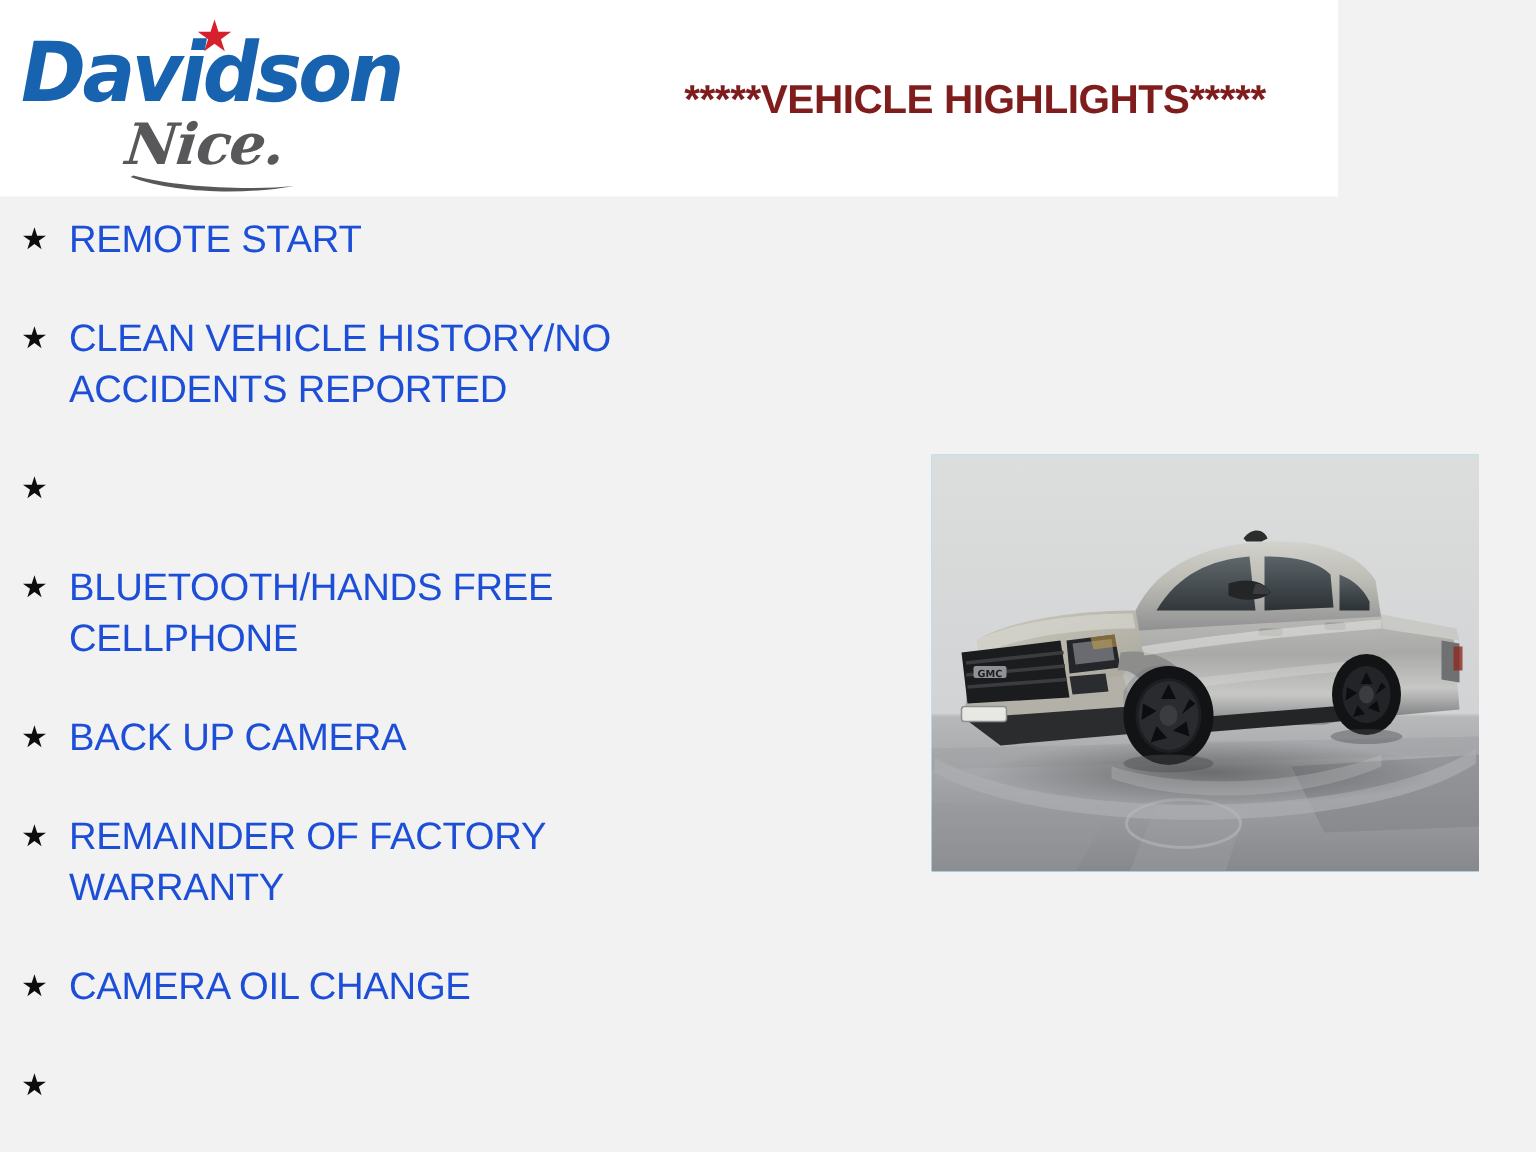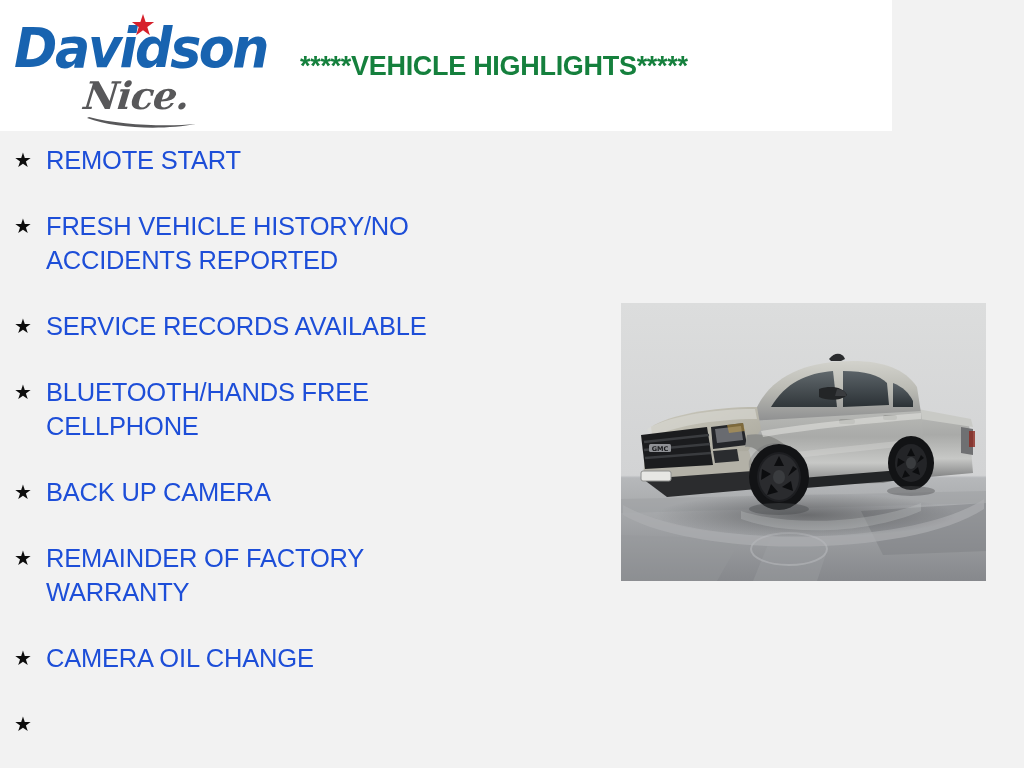--- a/index.html
+++ b/index.html
@@ -90,27 +90,27 @@
     overflow: hidden;
   }
   .logo-swoosh svg { display: block; }
 
   
   .page-title {
     position: absolute;
     left: 300px;
     top: 51px;
     width: 700px;
-    text-align: left;
+    text-align: center;
     font-family: "Liberation Sans", sans-serif;
     font-weight: 700;
     font-size: 27px;
     line-height: 31px;
     letter-spacing: -0.3px;
-    color: #15803d;
+    color: #7f1d1d;
     white-space: nowrap;
   }
 
   
   .content {
     position: absolute;
     left: 0; top: 131px;
     width: 1024px;
     height: 637px;
     background: #f2f2f2;
@@ -183,25 +183,24 @@
 
 <div class="content">
 
   <ul class="highlights">
     <li class="highlight-item">
       <span class="bullet-star">★</span>
       <span class="highlight-text">REMOTE START</span>
     </li>
     <li class="highlight-item">
       <span class="bullet-star">★</span>
-      <span class="highlight-text">FRESH VEHICLE HISTORY/NO ACCIDENTS REPORTED</span>
-    </li>
-    <li class="highlight-item">
-      <span class="bullet-star">★</span>
-      <span class="highlight-text">SERVICE RECORDS AVAILABLE</span>
+      <span class="highlight-text">CLEAN VEHICLE HISTORY/NO ACCIDENTS REPORTED</span>
+    </li>
+    <li class="highlight-item">
+      <span class="bullet-star">★</span>
     </li>
     <li class="highlight-item">
       <span class="bullet-star">★</span>
       <span class="highlight-text">BLUETOOTH/HANDS FREE CELLPHONE</span>
     </li>
     <li class="highlight-item">
       <span class="bullet-star">★</span>
       <span class="highlight-text">BACK UP CAMERA</span>
     </li>
     <li class="highlight-item">

